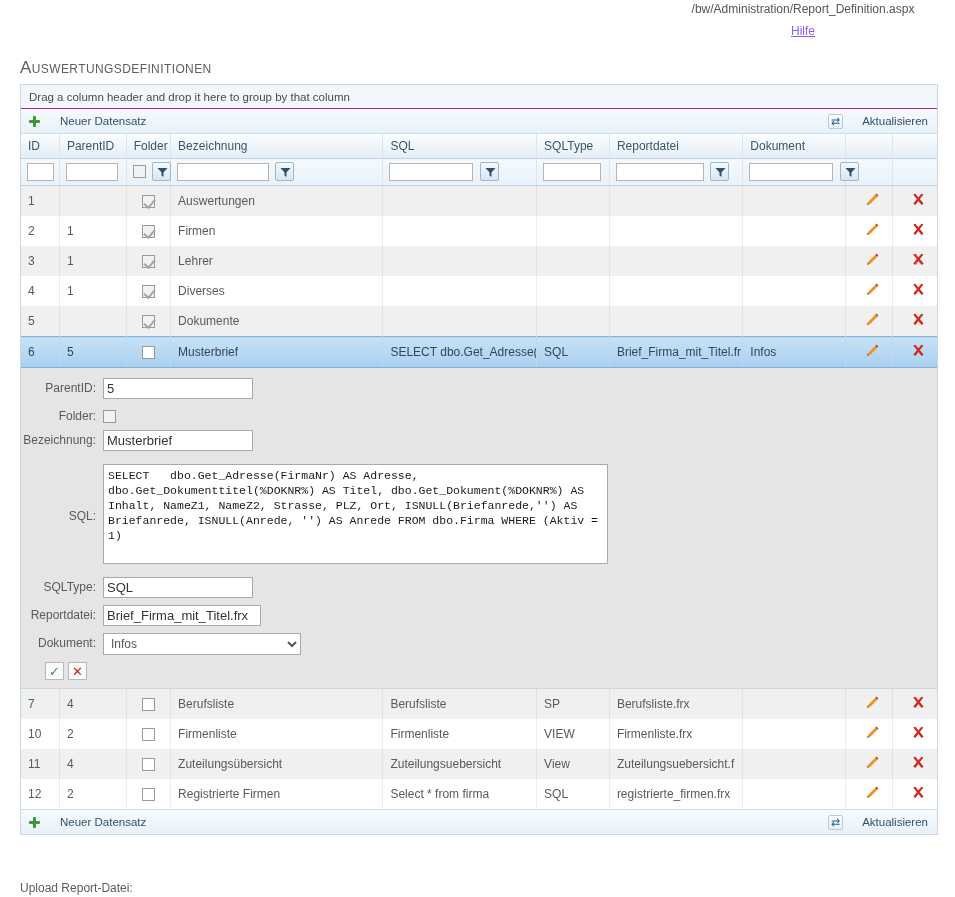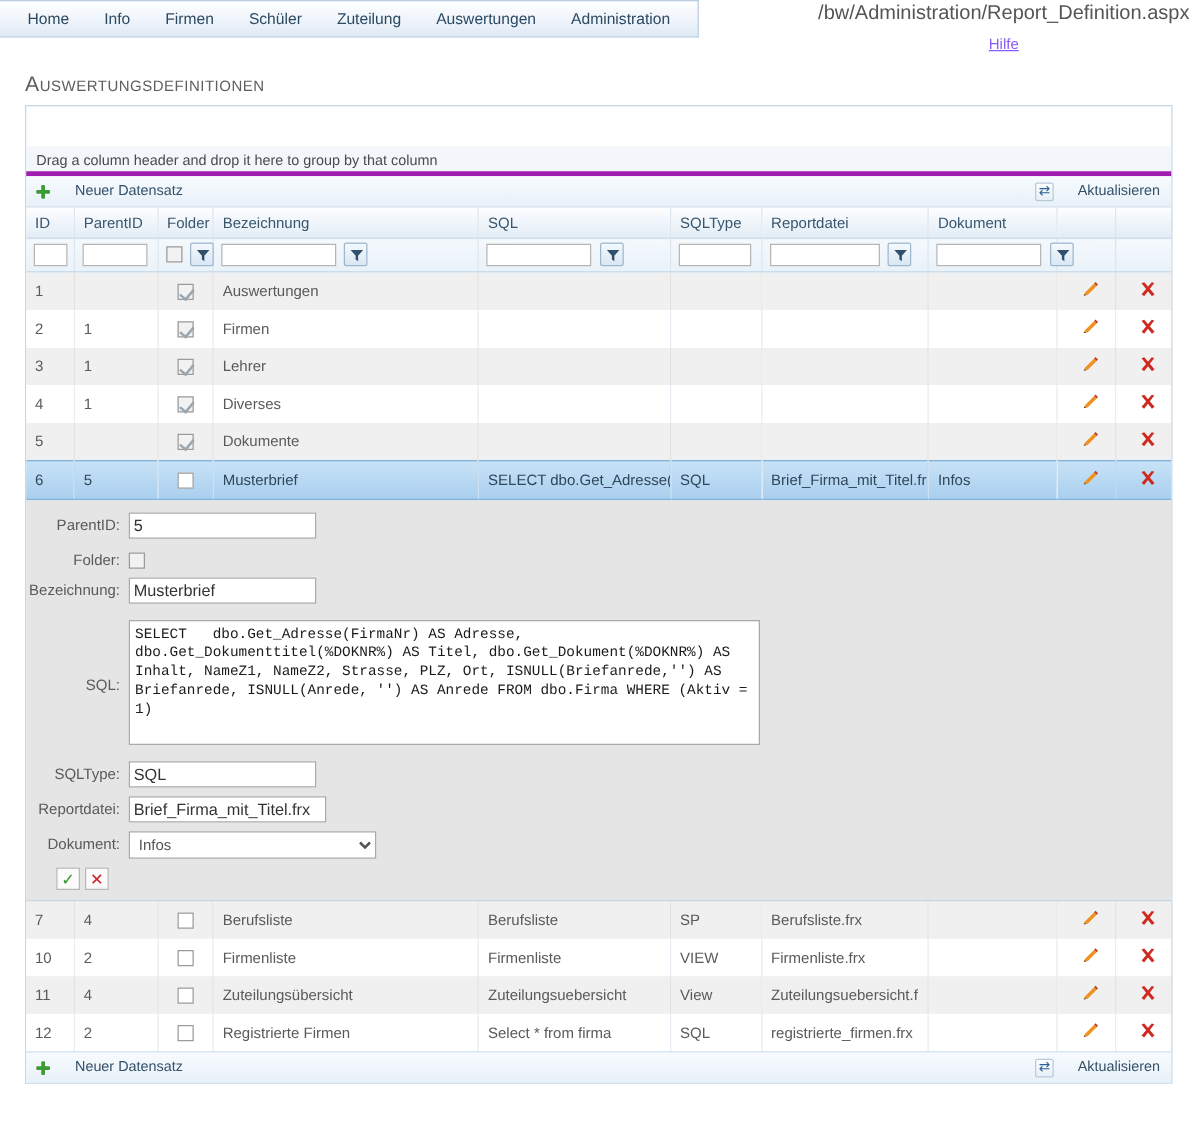--- a/index.html
+++ b/index.html
@@ -30,21 +30,21 @@
     color: #2b4a63;
     line-height: 28px;
     cursor: pointer;
     white-space: nowrap;
   }
   #urlbox {
     position: absolute; right: 2px; top: 2px;
     text-align: center;
     width: 300px;
   }
-  #urlpath { font-size: 16px; color: #555; white-space: nowrap; }
+  #urlpath { font-size: 12px; color: #555; white-space: nowrap; }
   #helplink {
     display: inline-block; margin-top: 8px;
     font-size: 12px; color: #8b5cf6;
     text-decoration: underline; cursor: pointer;
   }
 
   
   #pagetitle {
     margin: 26px 0 6px 20px;
     font-size: 17px;
@@ -58,24 +58,23 @@
   #grid {
     margin: 0 18px 0 20px;
     width: 918px;
     border: 1px solid #c6d7e6;
     background: #ffffff;
   }
   #groupbar {
     height: 24px; line-height: 24px;
     padding-left: 8px;
     background: #f3f7fb;
-    border-bottom: 4px solid #a21caf;
+    border-bottom: 1px solid #a21caf;
     font-size: 11.5px;
     color: #4a4a4a;
-    margin-top: 32px;
   }
   .cmdbar {
     height: 25px;
     background: linear-gradient(to bottom, #f7fbfe 0%, #e8f1f9 100%);
     border-bottom: 1px solid #cfdeeb;
     display: flex; align-items: center;
     justify-content: space-between;
     padding: 0 4px;
   }
   .cmdbar.bottom { border-bottom: none; border-top: 1px solid #cfdeeb; }
@@ -218,29 +217,20 @@
   .sqbtn.no { color: #cc2222; }
 
   
   #upload { margin: 46px 0 0 20px; }
   #uplabel { font-size: 12px; color: #5d5d5d; margin-bottom: 8px; }
 </style>
 </head>
 <body>
 
 <div id="topbar">
-  <div id="navtabs">
-    <div class="navtab">Home</div>
-    <div class="navtab">Info</div>
-    <div class="navtab">Firmen</div>
-    <div class="navtab">Schüler</div>
-    <div class="navtab">Zuteilung</div>
-    <div class="navtab">Auswertungen</div>
-    <div class="navtab">Administration</div>
-  </div>
   <div id="urlbox">
     <div id="urlpath">/bw/Administration/Report_Definition.aspx</div>
     <a id="helplink">Hilfe</a>
   </div>
 </div>
 
 <h1 id="pagetitle">Auswertungsdefinitionen</h1>
 
 <div id="grid">
 

